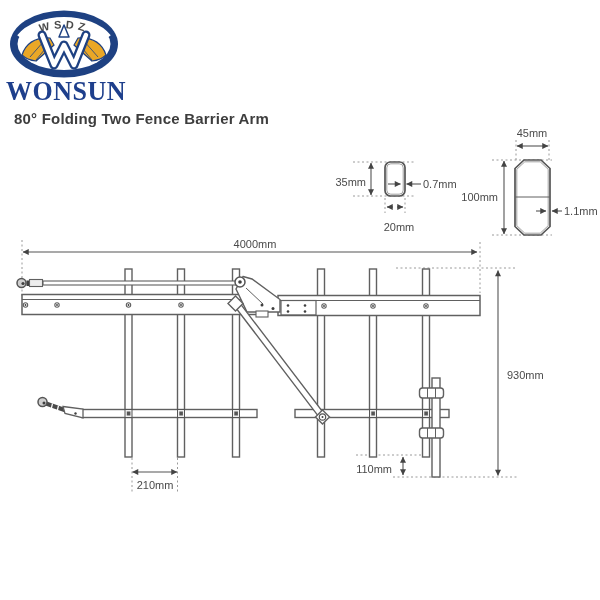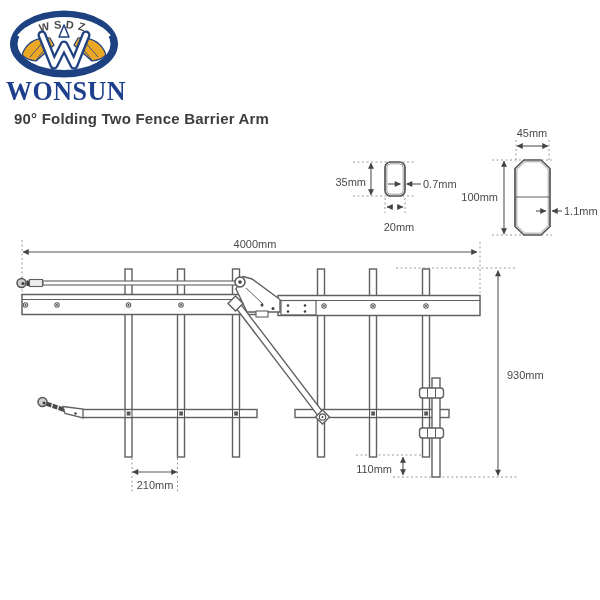--- a/index.html
+++ b/index.html
@@ -42,21 +42,21 @@
   </g>
   <g>
     <path d="M36,30 L48,60 L58,40 L68,60 L80,30" stroke="#1e4182" stroke-width="9" fill="none" stroke-linejoin="round" stroke-linecap="round"></path>
     <path d="M36,30 L48,60 L58,40 L68,60 L80,30" stroke="#ffffff" stroke-width="4.5" fill="none" stroke-linejoin="round" stroke-linecap="round"></path>
     <path d="M53,32 L58,20 L63,32 Z" fill="#ffffff" stroke="#1e4182" stroke-width="1.5" stroke-linejoin="round"></path>
   </g>
 </svg>
 
 <div id="wordmark" class="abs">WONSUN</div>
 
-<div id="page-title" class="abs">90° Folding Two Fence Barrier Arm</div>
+<div id="page-title" class="abs">80° Folding Two Fence Barrier Arm</div>
 
 <svg id="drawing-svg" class="abs" width="600" height="600" viewBox="0 0 600 600">
   <defs>
     <marker id="mE" viewBox="0 0 10 10" refX="9.5" refY="5" markerWidth="7.5" markerHeight="5.5" orient="auto-start-reverse">
       <path d="M0,0 L10,5 L0,10 Z" fill="#444"></path>
     </marker>
   </defs>
 
   <g>
     <line class="dash" x1="22" y1="240" x2="22" y2="296"></line>

